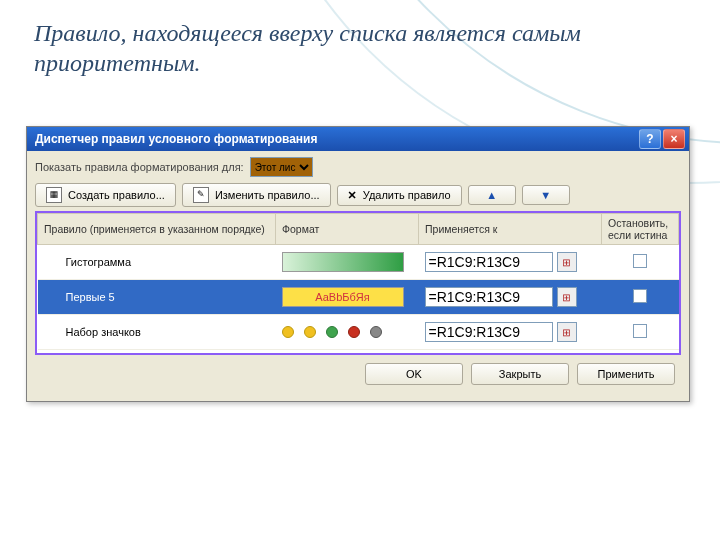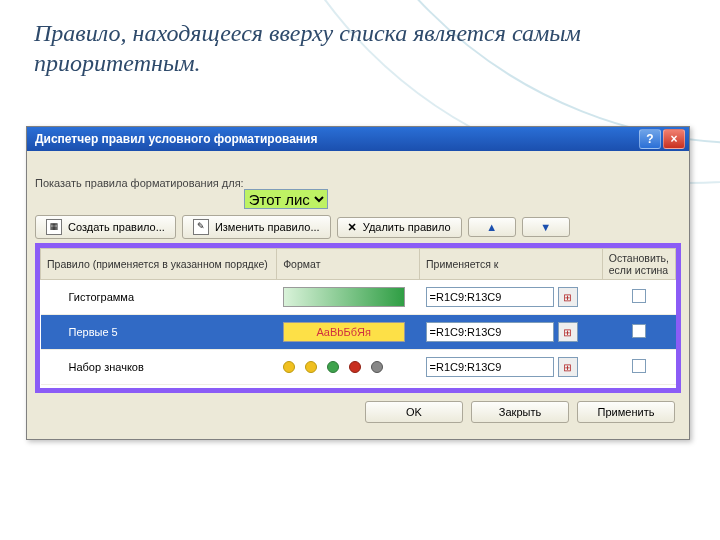--- a/index.html
+++ b/index.html
@@ -61,28 +61,27 @@
     border: 1px solid #fff5;
     border-radius: 3px;
     display: flex; align-items: center; justify-content: center;
     font-weight: bold;
     font-size: 12px;
   }
   .tb-help { background: linear-gradient(to bottom,#6fa4e8,#2a6fd6); color:#fff;}
   .tb-close { background: linear-gradient(to bottom,#f08070,#c83020); color:#fff;}
 
   .dlg-body { padding: 6px 8px 10px 8px; }
-  .row-top { display:flex; align-items:center; margin-bottom:6px; }
+  .row-top { display:flex; align-items:center; gap:6px; margin-bottom:6px; }
   .label { color:#444; }
   select.combo {
-    font-size: 15px;
+    font-size: 10px;
     height: 20px;
     border: 1px solid #7f9db9;
-    background: #bef264;
-    margin-top: 32px;
+    background: #a16207;
   }
   .toolbar { display:flex; align-items:center; gap:6px; margin-bottom:4px;}
   .btn {
     background: linear-gradient(to bottom,#fdfdfb,#eceadb);
     border: 1px solid #aca899;
     border-radius: 3px;
     padding: 3px 10px;
     display:flex; align-items:center; gap:6px;
     cursor: default;
     font-size:11px;
@@ -128,39 +127,39 @@
   .dot { width:10px; height:10px; border-radius:50%; display:inline-block;}
   .dot.y{background:#f0c020;border:1px solid #bd9a10;}
   .dot.g{background:#3fa34d;border:1px solid #2d7a38;}
   .dot.r{background:#c83020;border:1px solid #8f2012;}
   .dot.gr{background:#888;border:1px solid #555;}
 
   .applies-wrap { display:flex; align-items:center; gap:4px; }
   input.applies {
     width:120px; height:18px;
     border:1px solid #7f9db9;
-    font-size:11px;
+    font-size:14px;
     padding:0 3px;
     background:#fff;
   }
   .range-btn {
     width:18px; height:18px;
     border:1px solid #7f9db9;
     background:#eee;
     display:flex; align-items:center; justify-content:center;
     font-size:10px; color:#b02020;
   }
   .chk {
     width:12px; height:12px; border:1px solid #7f9db9; background:#fff; display:inline-block;
     margin: 0 auto;
   }
   tr.selected .chk { background:#fff; border-color:#7f9db9; }
   td.center { text-align:center; }
 
-  .rules-area { background:#fff; border:5px solid #8b5cf6; padding:0; height:140px; overflow:hidden;}
+  .rules-area { background:#fff; border:2px solid #8b5cf6; padding:0; height:140px; overflow:hidden;}
   .rules-area table.rules { border:0; }
 
   .footer {
     display:flex; justify-content:flex-end; gap:8px;
     padding:8px 6px 6px 6px;
   }
   .footer .btn { min-width:72px; justify-content:center; padding:4px 12px;}
 </style>
 </head>
 <body>

